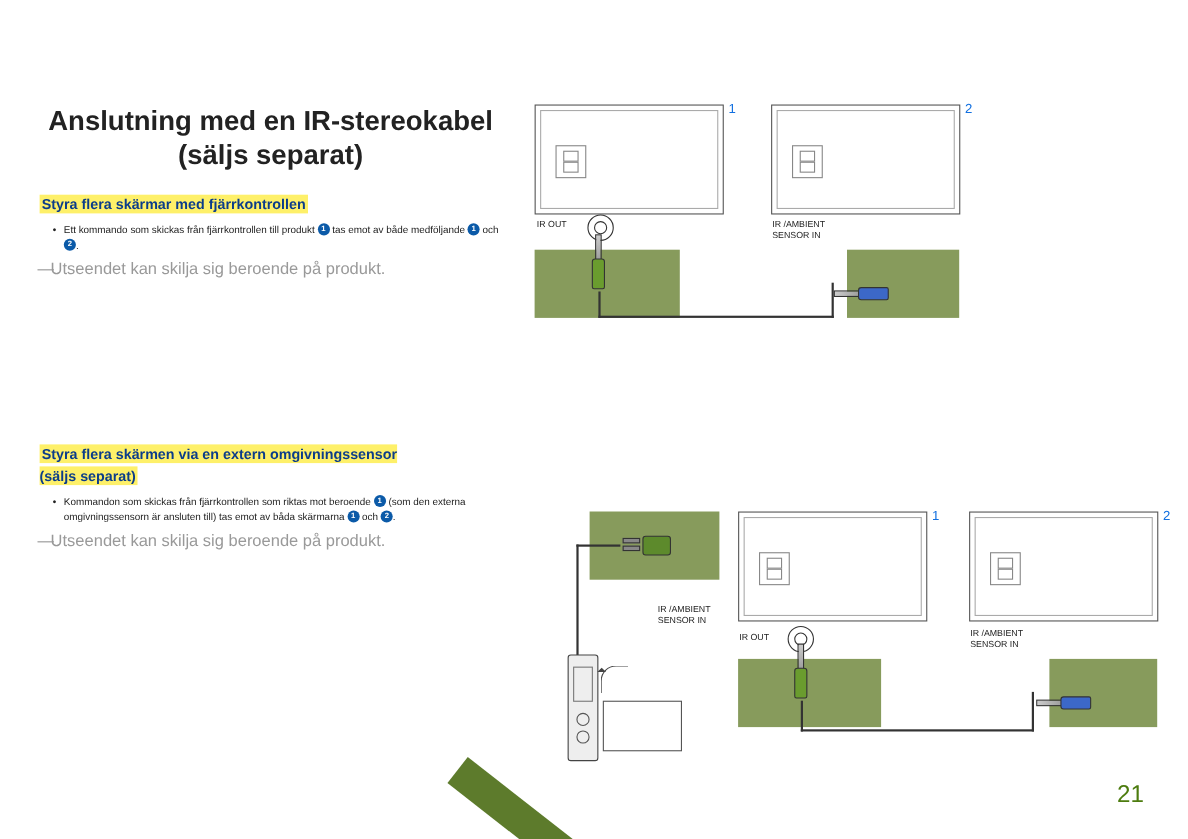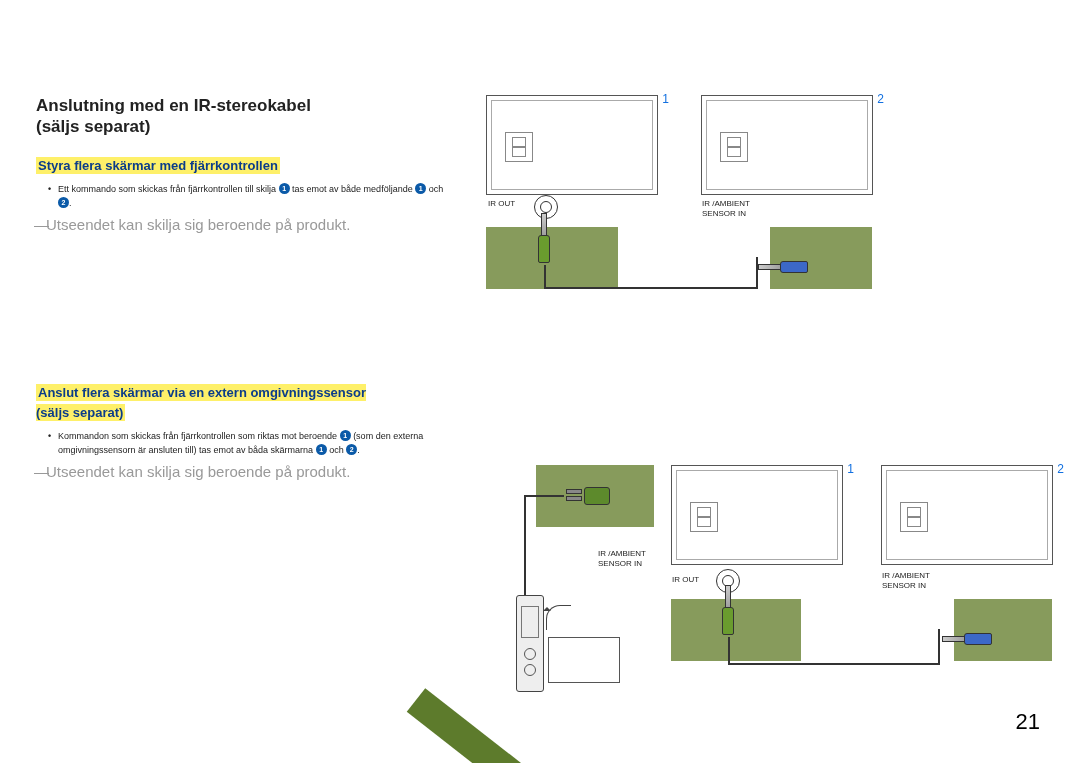--- a/index.html
+++ b/index.html
@@ -18,24 +18,25 @@
   }
   .left-col {
     width: 420px;
     padding-right: 20px;
   }
   .right-col {
     flex: 1;
     position: relative;
   }
   h1 {
-    font-size: 17px;
+    font-size: 25px;
     font-weight: bold;
     margin: 0 0 18px 0;
     line-height: 1.25;
+    text-align: center;
   }
   .intro {
     font-size: 9px;
     line-height: 1.4;
     margin-bottom: 24px;
   }
   h2 {
     font-size: 13px;
     font-weight: bold;
     color: #0b3c8a;
@@ -180,21 +181,21 @@
   .cable {
     position:absolute;
     border:1px solid #333;
     background:none;
   }
   .page-num {
     position: absolute;
     right: 40px;
     bottom: 28px;
     font-size: 22px;
-    color: #000000;
+    color: #4d7c0f;
   }
 
   
   .sensor-box {
     position:absolute;
     width:70px;height:44px;
     border:1px solid #555;
     background:#fff;
   }
   .remote {
@@ -264,31 +265,31 @@
   <div class="left-col">
     <h1>
       <span>Anslutning med en IR-stereokabel</span><br>
       <span>(säljs separat)</span>
     </h1>
 
     <div class="sec">
       <h2>Styra flera skärmar med fjärrkontrollen</h2>
       <ul class="bullets">
         <li>
-          <span>Ett kommando som skickas från fjärrkontrollen till skilja </span><span class="circle c1">1</span><span> tas emot av både medföljande </span><span class="circle c1">1</span><span> och </span><span class="circle c2">2</span><span>.</span>
+          <span>Ett kommando som skickas från fjärrkontrollen till produkt </span><span class="circle c1">1</span><span> tas emot av både medföljande </span><span class="circle c1">1</span><span> och </span><span class="circle c2">2</span><span>.</span>
         </li>
       </ul>
       <div class="note">Utseendet kan skilja sig beroende på produkt.</div>
     </div>
 
     <div style="height:110px"></div>
 
     <div class="sec">
       <h2>
-        <span>Anslut flera skärmar via en extern omgivningssensor</span><br>
+        <span>Styra flera skärmen via en extern omgivningssensor</span><br>
         <span>(säljs separat)</span>
       </h2>
       <ul class="bullets">
         <li>
           <span>Kommandon som skickas från fjärrkontrollen som riktas mot beroende </span><span class="circle c1">1</span><span> (som den externa omgivningssensorn är ansluten till) tas emot av båda skärmarna </span><span class="circle c1">1</span><span> och </span><span class="circle c2">2</span><span>.</span>
         </li>
       </ul>
       <div class="note">Utseendet kan skilja sig beroende på produkt.</div>
     </div>
   </div>

